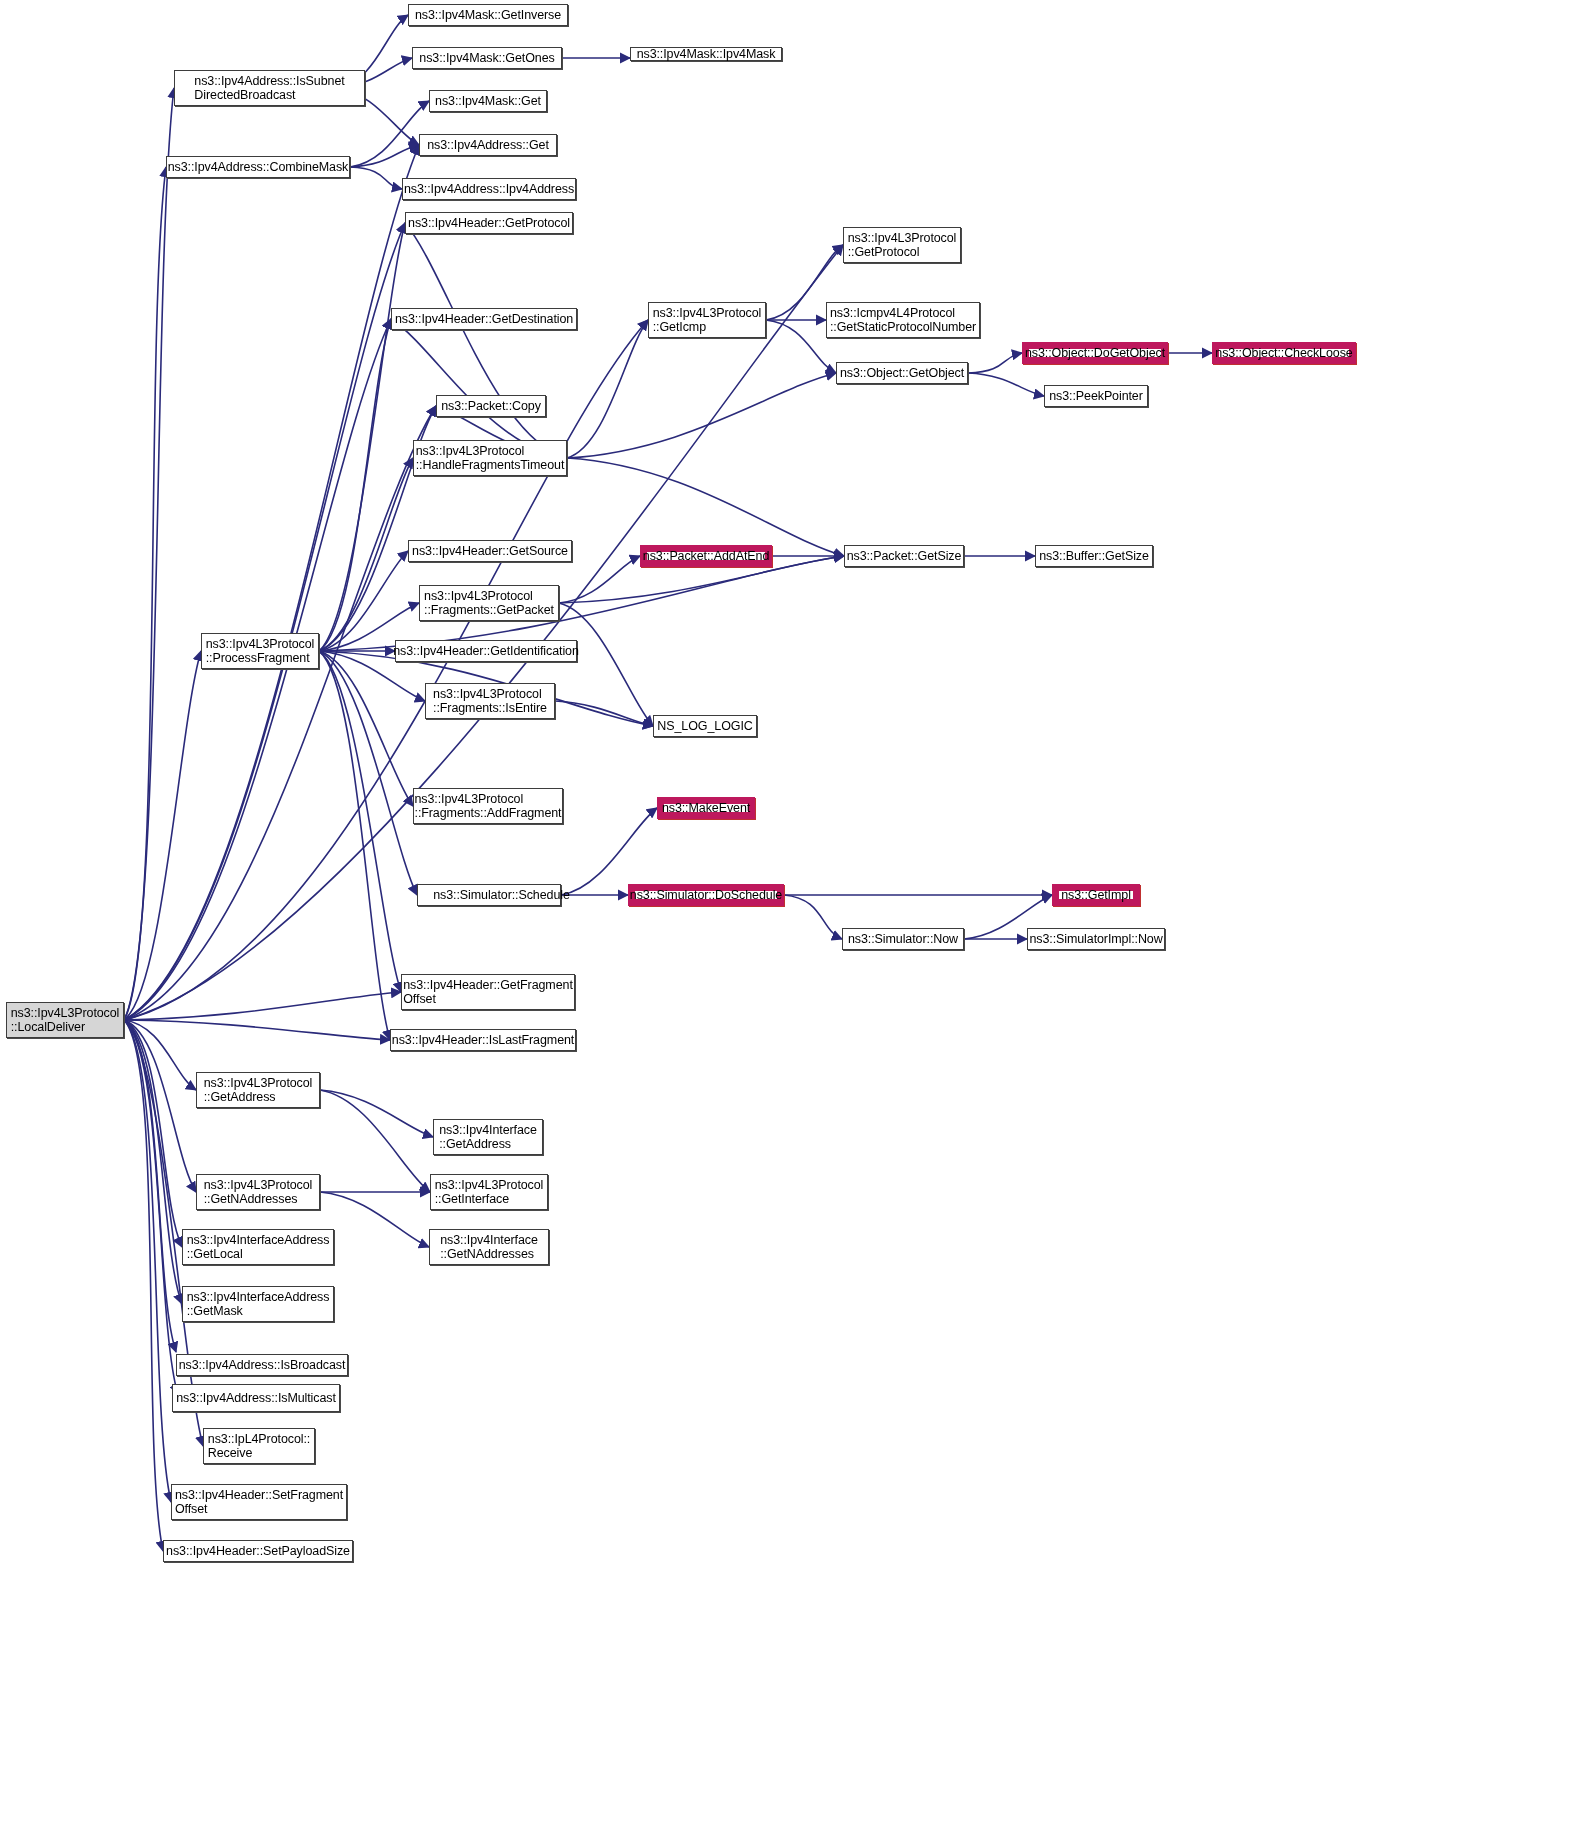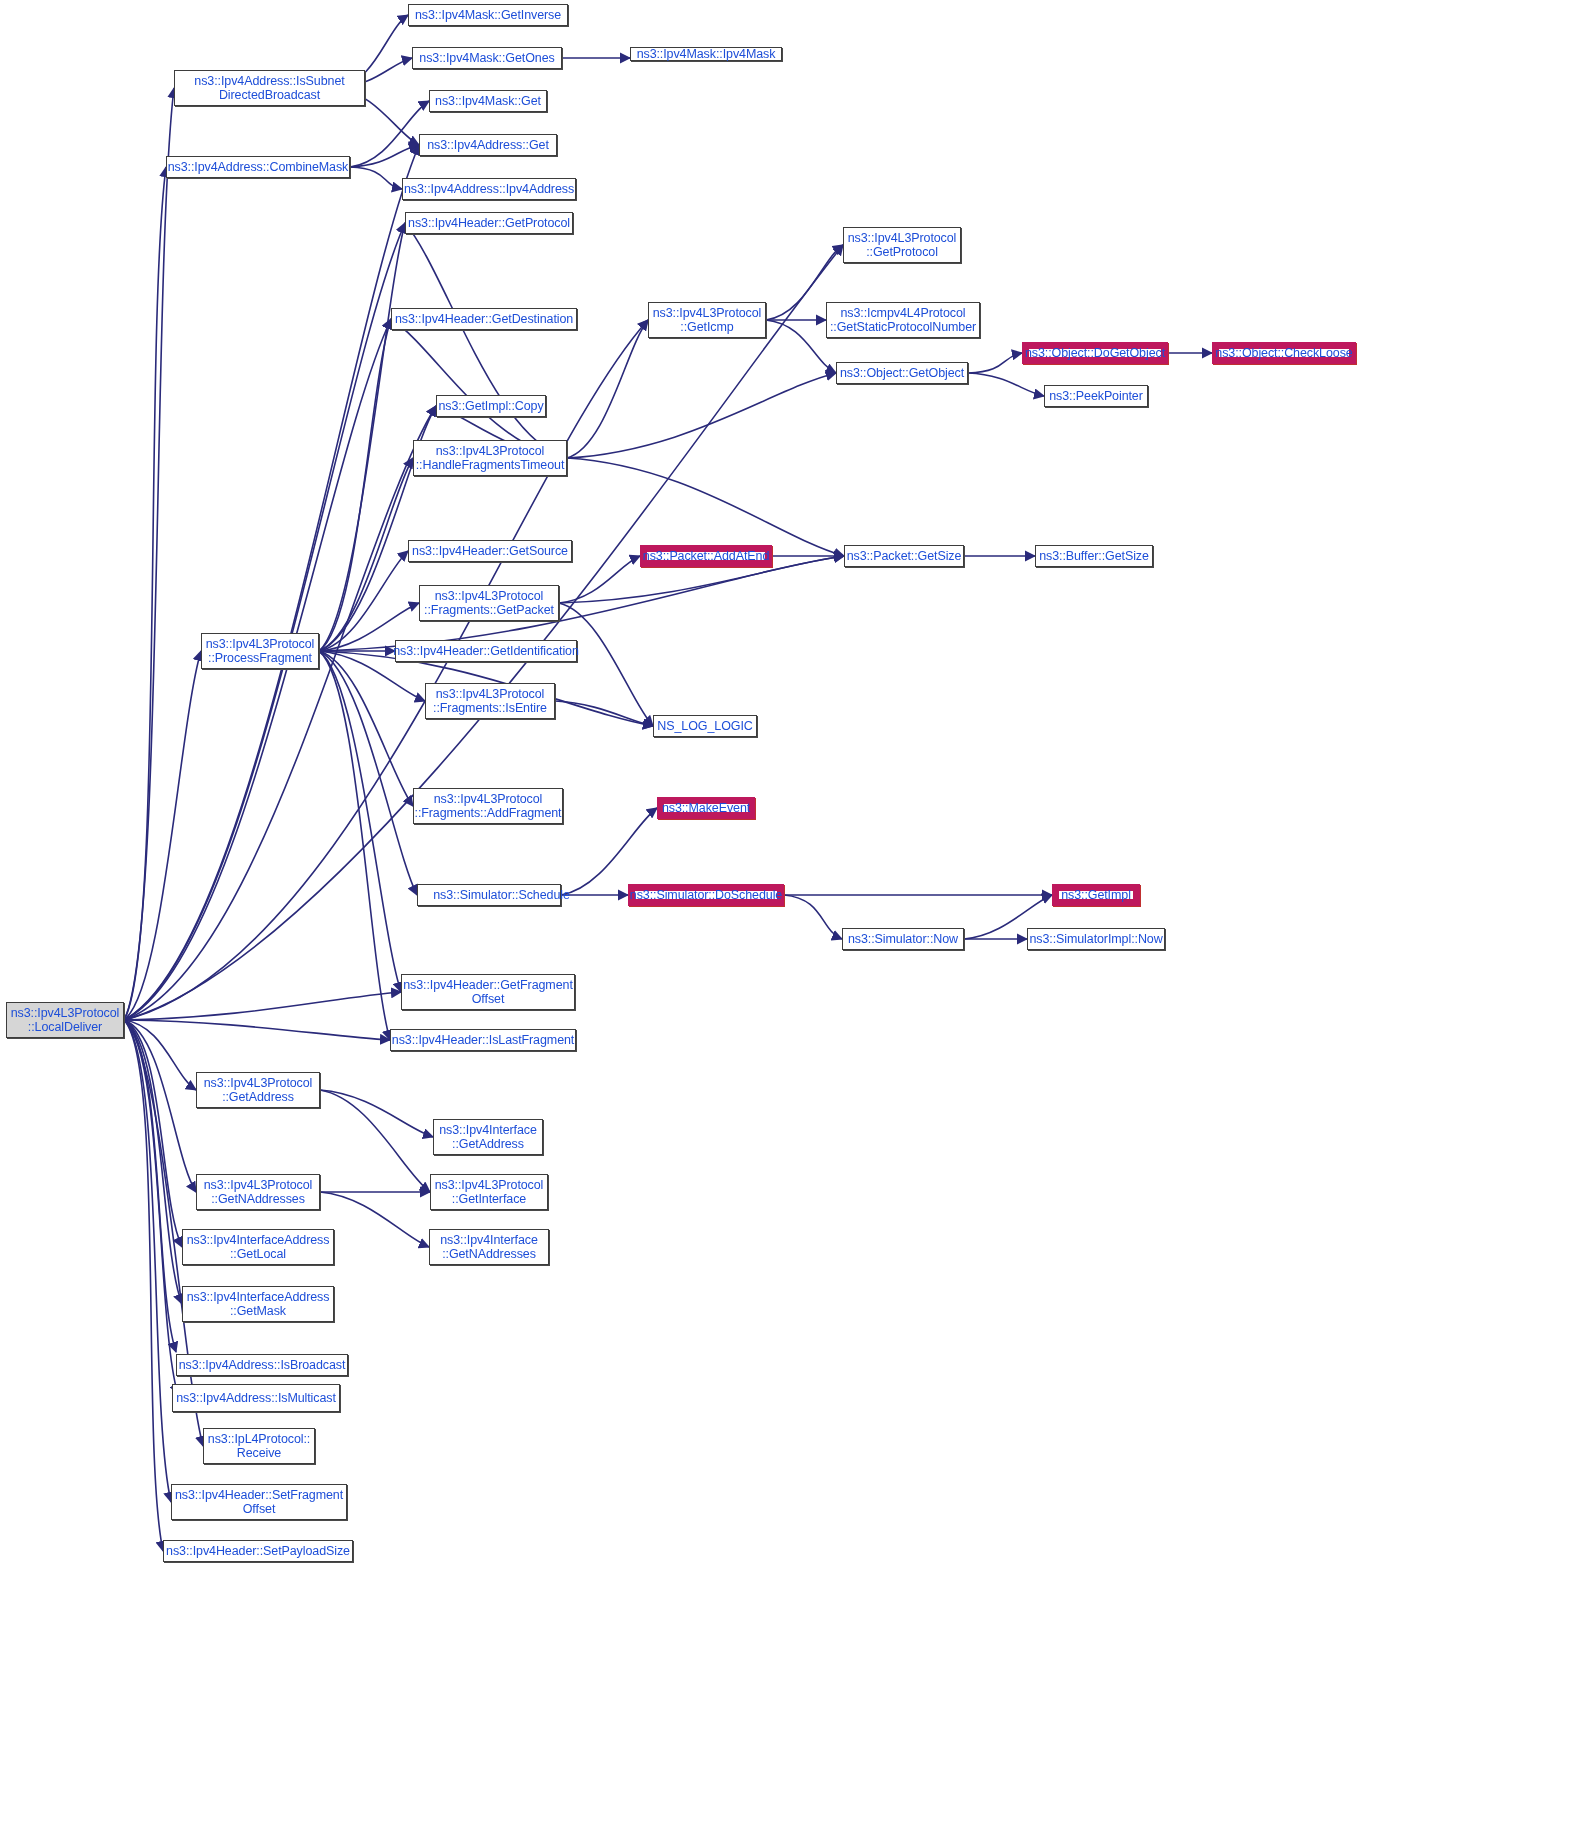--- a/index.html
+++ b/index.html
@@ -22,27 +22,27 @@
     width: 1587px;
     height: 1829px;
     pointer-events: none;
   }
   .node {
     position: absolute;
     box-sizing: border-box;
     display: flex;
     align-items: center;
     justify-content: center;
-    text-align: center;
+    text-align: left;
     background: #ffffff;
     border: 1px solid #3d3d3d;
     box-shadow: 1px 1px 0 0 #4a4a4a;
     font-size: 12.5px;
     line-height: 14.5px;
-    color: #1d4ed8;
+    color: #000000;
     letter-spacing: -0.1px;
     white-space: pre-line;
     padding: 0 3px;
     z-index: 5;
   }
   .node.red {
     border: 7px solid #be185d;
     box-shadow: 1px 1px 0 0 #c03030;
   }
   .node.root {
@@ -149,21 +149,21 @@
       <div class="node" style="left: 391px; top: 308px; width: 186px; height: 22px;">ns3::Ipv4Header::GetDestination</div>
       <div class="node" style="left: 648px; top: 302px; width: 118px; height: 36px;">ns3::Ipv4L3Protocol
 ::GetIcmp</div>
       <div class="node" style="left: 826px; top: 302px; width: 154px; height: 36px;">ns3::Icmpv4L4Protocol
 ::GetStaticProtocolNumber</div>
       <div class="node red" style="left: 1022px; top: 342px; width: 146px; height: 22px;">ns3::Object::DoGetObject</div>
       <div class="node red" style="left: 1212px; top: 342px; width: 144px; height: 22px;">ns3::Object::CheckLoose</div>
       <div class="node" style="left: 405px; top: 212px; width: 168px; height: 22px;">ns3::Ipv4Header::GetProtocol</div>
       <div class="node" style="left: 836px; top: 362px; width: 132px; height: 22px;">ns3::Object::GetObject</div>
       <div class="node" style="left: 1044px; top: 385px; width: 104px; height: 22px;">ns3::PeekPointer</div>
-      <div class="node" style="left: 436px; top: 395px; width: 110px; height: 22px;">ns3::GetImpl::Copy</div>
+      <div class="node" style="left: 436px; top: 395px; width: 110px; height: 22px;">ns3::Packet::Copy</div>
       <div class="node" style="left: 413px; top: 440px; width: 154px; height: 36px;">ns3::Ipv4L3Protocol
 ::HandleFragmentsTimeout</div>
       <div class="node" style="left: 408px; top: 540px; width: 164px; height: 22px;">ns3::Ipv4Header::GetSource</div>
       <div class="node red" style="left: 640px; top: 545px; width: 132px; height: 22px;">ns3::Packet::AddAtEnd</div>
       <div class="node" style="left: 844px; top: 545px; width: 120px; height: 22px;">ns3::Packet::GetSize</div>
       <div class="node" style="left: 1035px; top: 545px; width: 118px; height: 22px;">ns3::Buffer::GetSize</div>
       <div class="node" style="left: 419px; top: 585px; width: 140px; height: 36px;">ns3::Ipv4L3Protocol
 ::Fragments::GetPacket</div>
       <div class="node" style="left: 201px; top: 633px; width: 118px; height: 36px;">ns3::Ipv4L3Protocol
 ::ProcessFragment</div>

